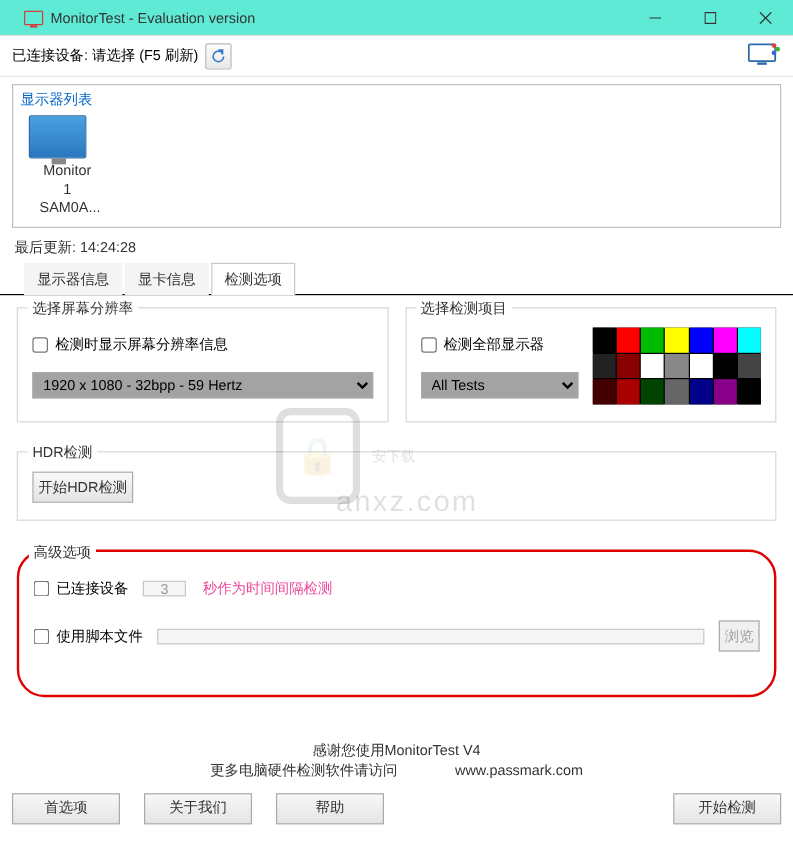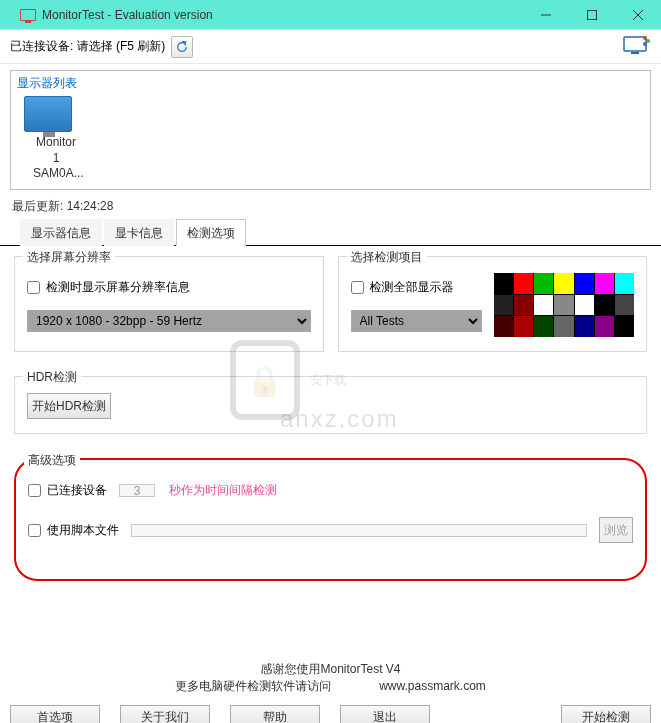--- a/index.html
+++ b/index.html
@@ -44,21 +44,21 @@
 .pattern-preview div { background: var(--c); }
 
 .btn { height: 26px; padding: 0 4px; border: 1px solid #a9a9a9; background: linear-gradient(#f8f8f8,#e4e4e4); color: #333; display: inline-flex; align-items: center; justify-content: center; }
 .btn:disabled { color: #a0a0a0; background: #f0f0f0; }
 
 .red-frame { border: 2px solid #e00000 !important; }
 
 .text-input { height: 22px; border: 1px solid #c9c9c9; background: #f6f6f6; padding: 0 6px; color: #999; }
 .hint { color: #ec4899; margin-left: 8px; }
 
-.footer-text { text-align: center; color: #333; line-height: 1.4; padding: 2px 0 6px; margin-top: 44px; }
+.footer-text { text-align: center; color: #333; line-height: 1.4; padding: 2px 0 6px; }
 .footer-link { color: #333; padding-left: 48px; }
 
 .bottom-bar { display: flex; padding: 4px 10px 8px; gap: 20px; }
 .bottom-bar .btn { width: 90px; }
 .bottom-bar .spacer { flex: 1; }
 
 .watermark { position: absolute; left: 230px; top: 340px; opacity: 0.12; z-index: 999; pointer-events: none; color: #000; font-size: 46px; display: flex; align-items: center; gap: 10px; }
 .watermark .shield { width: 70px; height: 80px; border-radius: 12px; border: 6px solid #000; display:flex; align-items:center; justify-content:center; font-size:30px; }
 .watermark-sub { position:absolute; left:280px; top:405px; opacity:0.12; z-index:999; pointer-events:none; font-size:24px; color:#000; letter-spacing:2px; }
 </style>
@@ -217,23 +217,20 @@
 <div class="bottom-bar">
   <button class="btn">
       <span>首选项</span>
     </button>
   <button class="btn">
       <span>关于我们</span>
     </button>
   <button class="btn">
       <span>帮助</span>
     </button>
-  <button class="btn">
-      <span>退出</span>
-    </button>
   <div class="spacer"></div>
   <button class="btn">
       <span>开始检测</span>
     </button>
 </div>
 
 <div class="watermark">
   <div class="shield">🔒</div>
   <span>安下载</span>
 </div>

